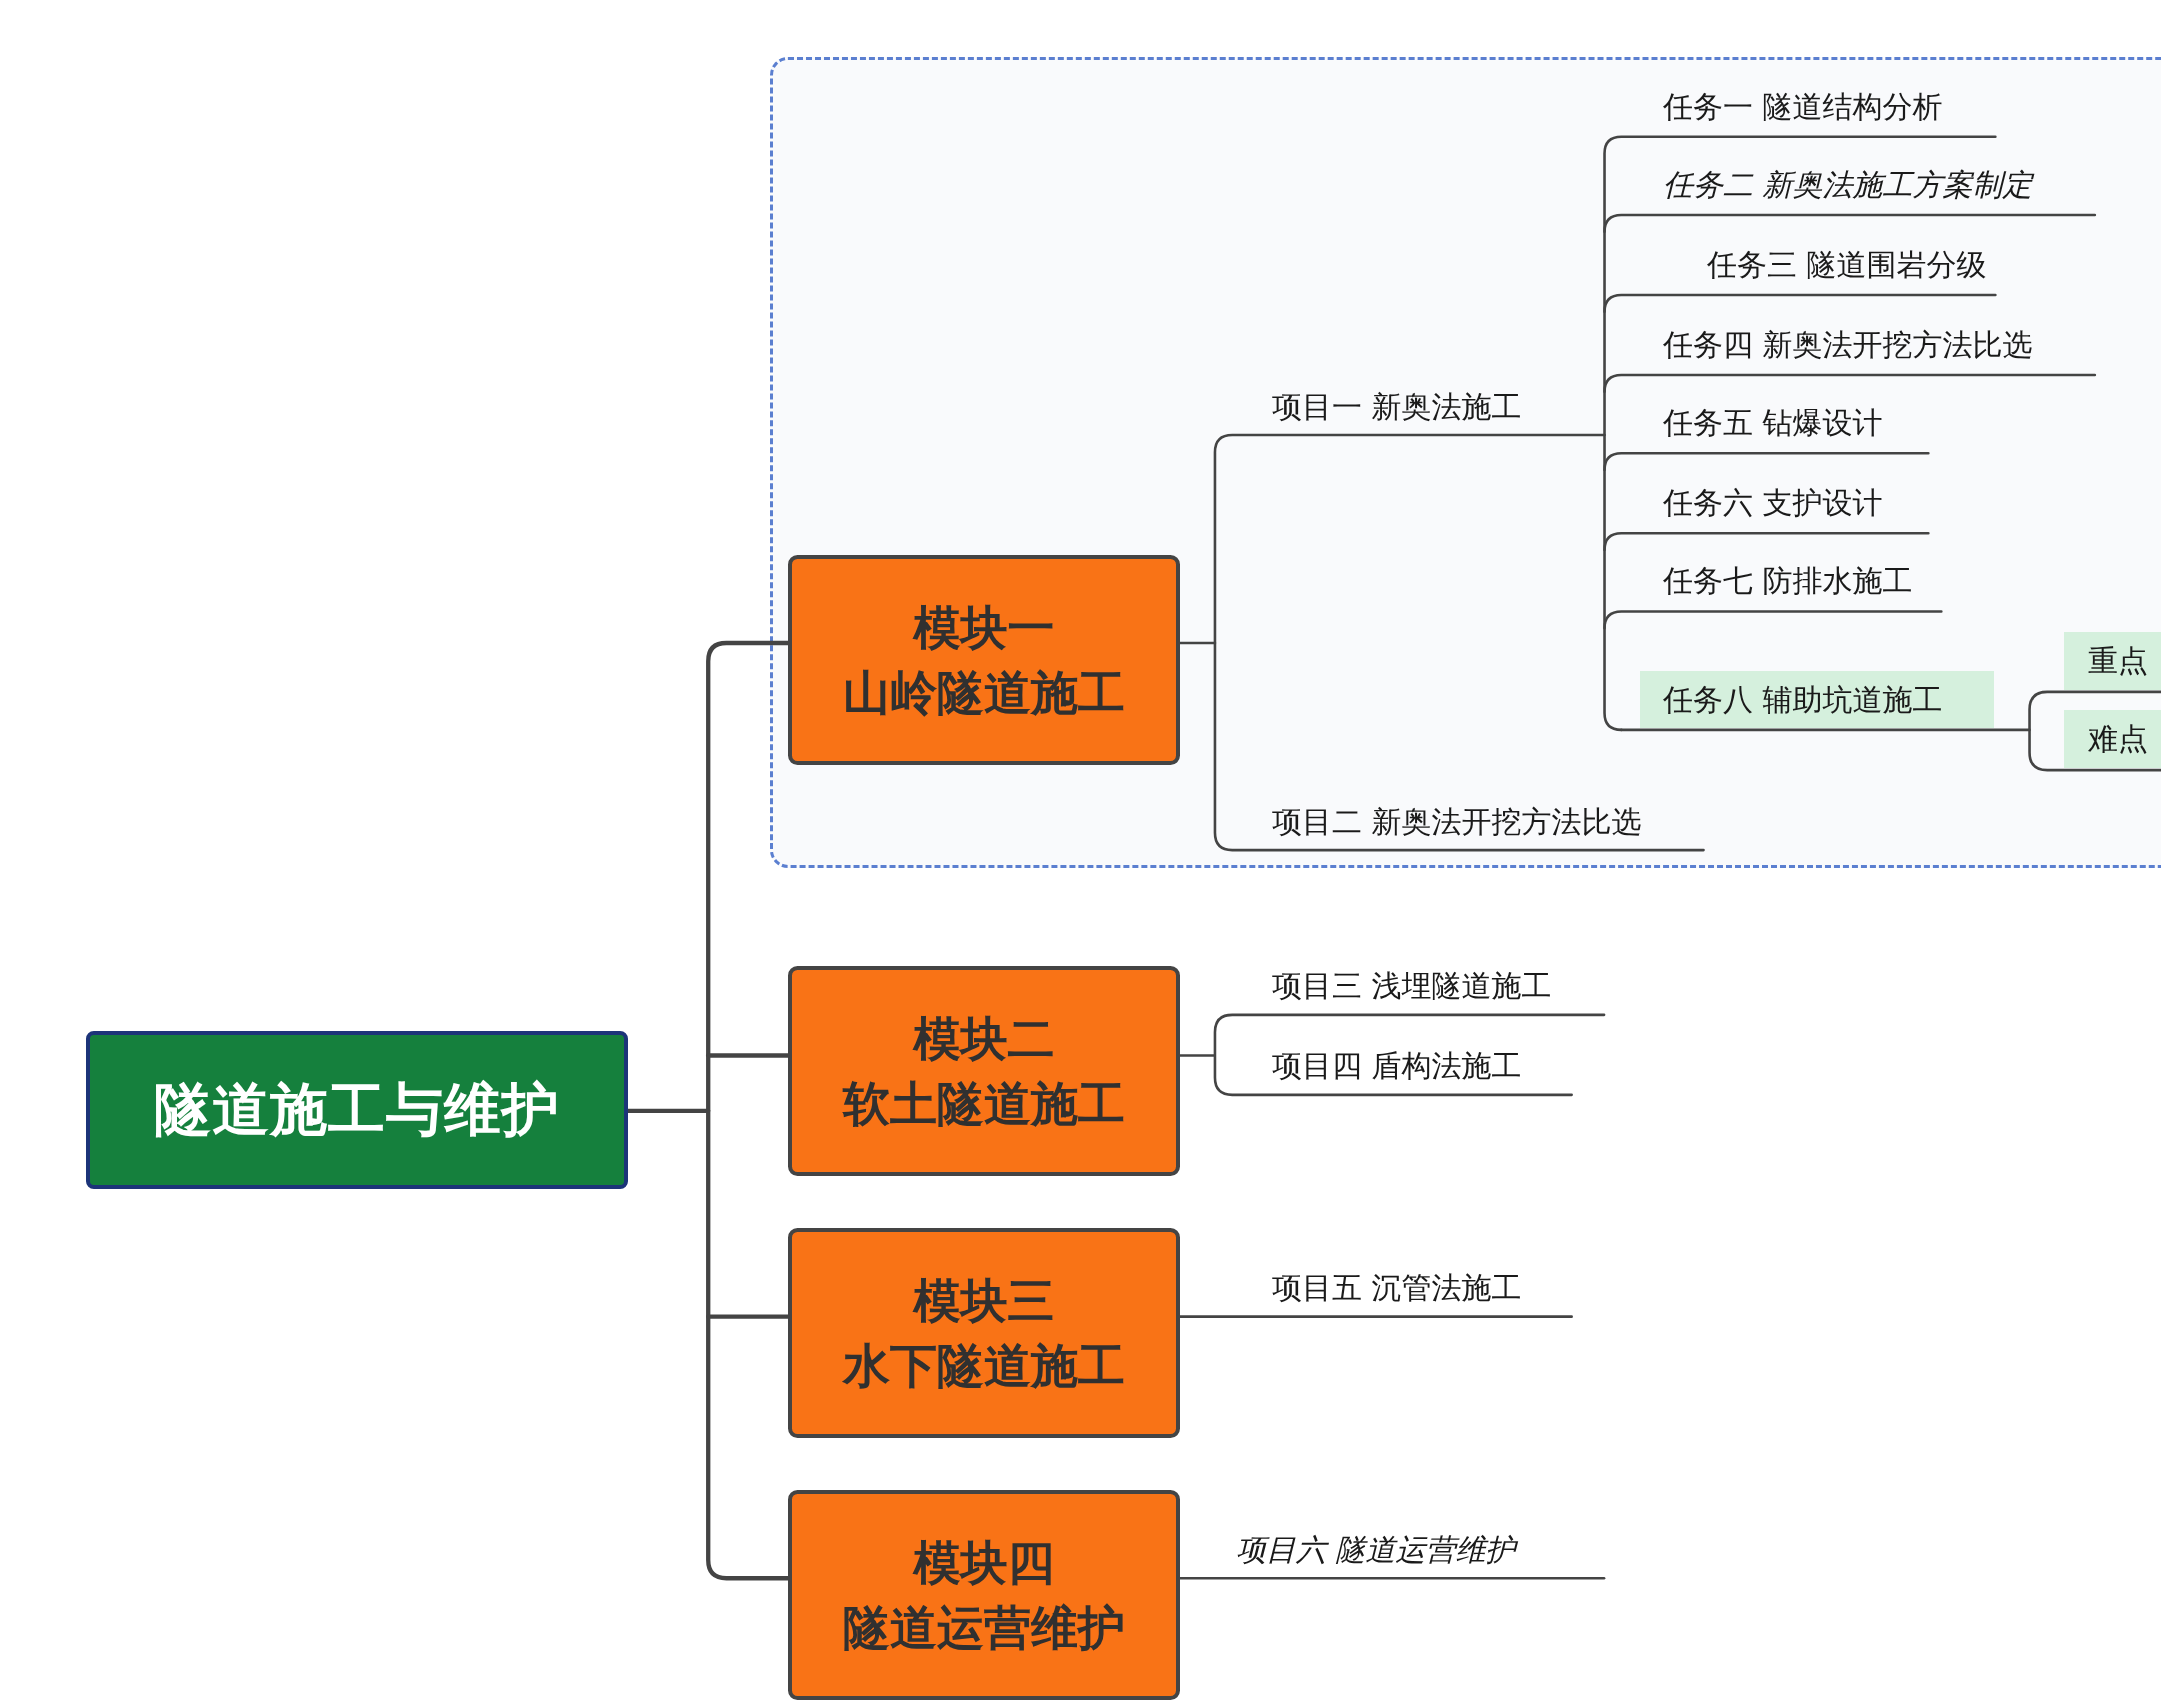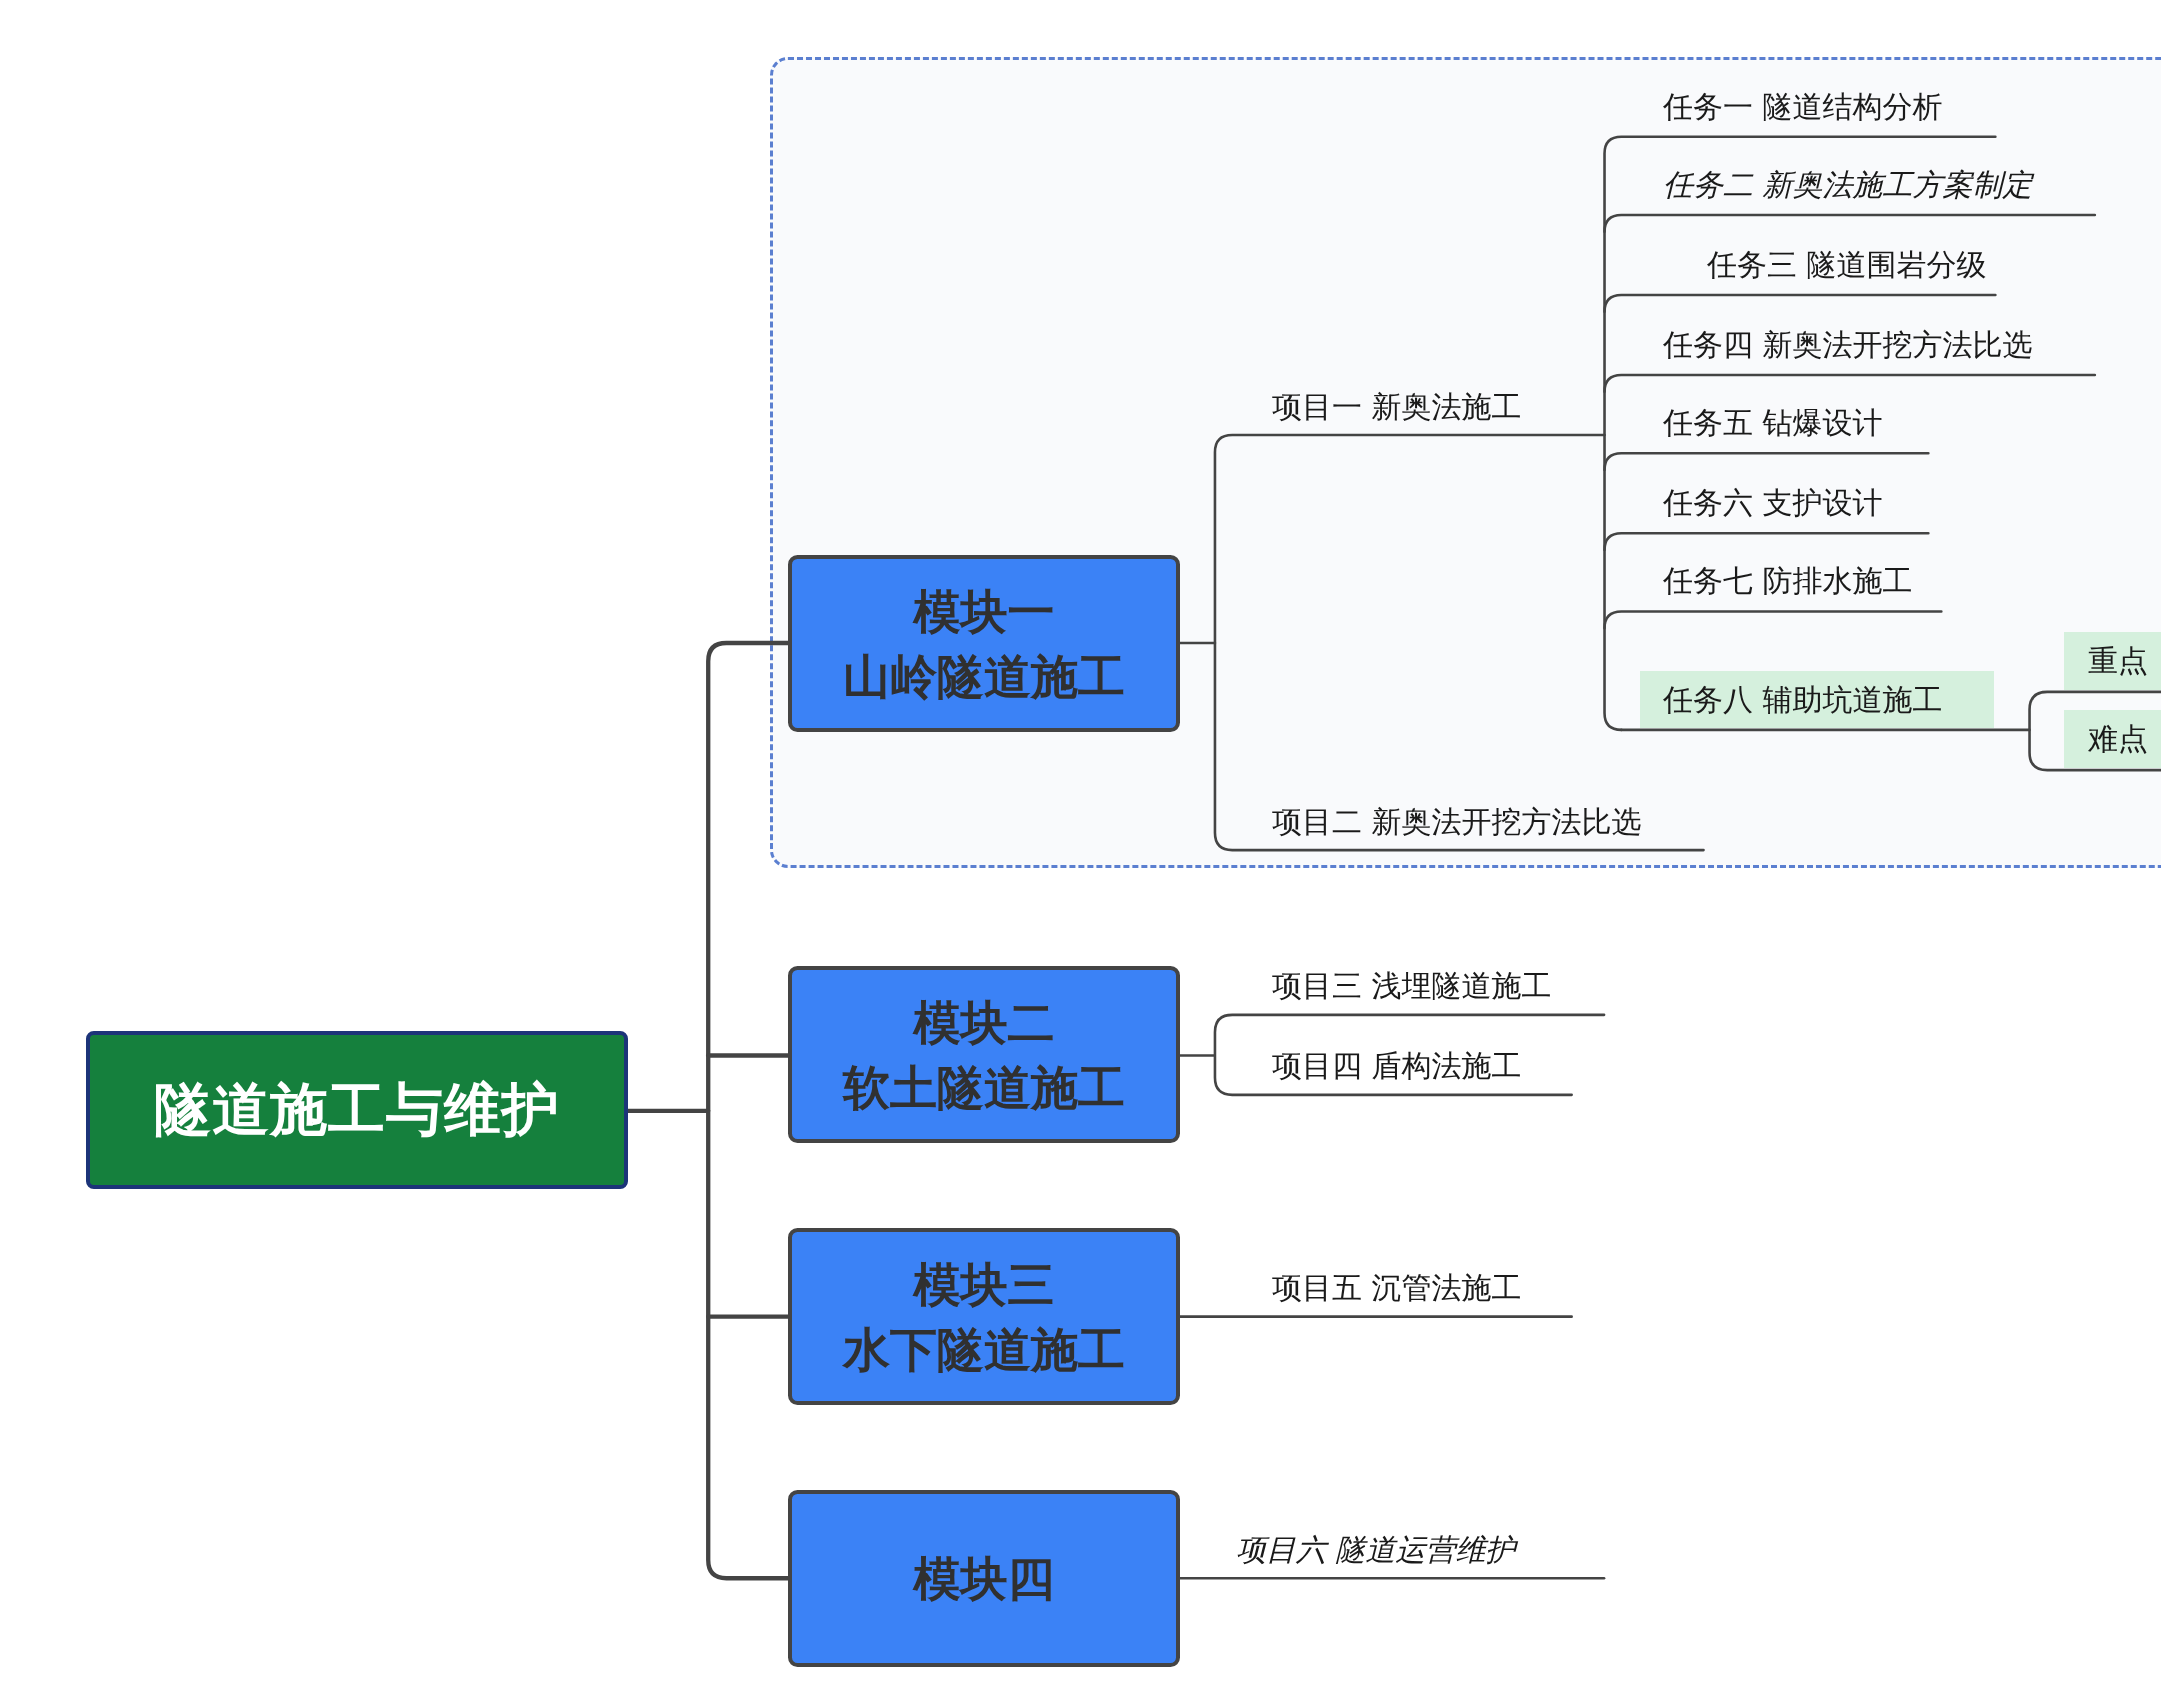--- a/index.html
+++ b/index.html
@@ -5,22 +5,22 @@
   html, body { margin:0; padding:0; background:#ffffff; }
   body { width:2586px; height:1708px; position:relative; overflow:hidden;
          font-family:"DejaVu Sans","Liberation Sans",sans-serif; }
   #wires { position:absolute; left:0; top:0; width:2586px; height:1708px; }
   .boundary { position:absolute; left:770px; top:57px; width:1758px; height:811px;
               border:3px dashed #5b7fd0; border-radius:18px; background:#f9fafc; box-sizing:border-box; }
   .root { position:absolute; left:86px; top:1031px; width:542px; height:158px;
           background:#15803d; border:4.3px solid #1c3479; border-radius:7.8px; box-sizing:border-box;
           display:flex; align-items:center; justify-content:center;
           color:#ffffff; font-weight:bold; font-size:57px; letter-spacing:0.9px; }
-  .module { position:absolute; left:788px; width:392px; height:177px;
-            background:#3b82f6; border:4.8px solid #444444; border-radius:9.5px; box-sizing:border-box;
+  .module { position:absolute; left:788px; width:392px; height:210px;
+            background:#f97316; border:4.8px solid #444444; border-radius:9.5px; box-sizing:border-box;
             display:flex; flex-direction:column; align-items:center; justify-content:center;
             color:#303030; font-weight:bold; font-size:47px; line-height:65px; }
   .label { position:absolute; font-size:30px; color:#1a1a1a; white-space:nowrap; line-height:43px; }
   .hl { position:absolute; background:#d5f0dd; }
 </style>
 </head>
 <body>
 
 <div class="boundary"></div>
 
@@ -69,20 +69,21 @@
 <div class="module" style="top:966px;">
   <span>模块二</span>
   <span>软土隧道施工</span>
 </div>
 <div class="module" style="top:1228px;text-align:right;">
   <span>模块三</span>
   <span>水下隧道施工</span>
 </div>
 <div class="module" style="top:1490px;">
   <span>模块四</span>
+  <span>隧道运营维护</span>
 </div>
 
 <div class="label" style="left:1272px; top:385px;">项目一  新奥法施工</div>
 <div class="label" style="left:1272px; top:800px;">项目二  新奥法开挖方法比选</div>
 <div class="label" style="left:1272px; top:964px;">项目三  浅埋隧道施工</div>
 <div class="label" style="left:1272px; top:1044px;">项目四  盾构法施工</div>
 <div class="label" style="left:1272px; top:1266px;">项目五  沉管法施工</div>
 <div class="label" style="left:1236px; top:1528px;font-style:italic;">项目六  隧道运营维护</div>
 
 <div class="label" style="left:1663px; top:85px;">任务一  隧道结构分析</div>

